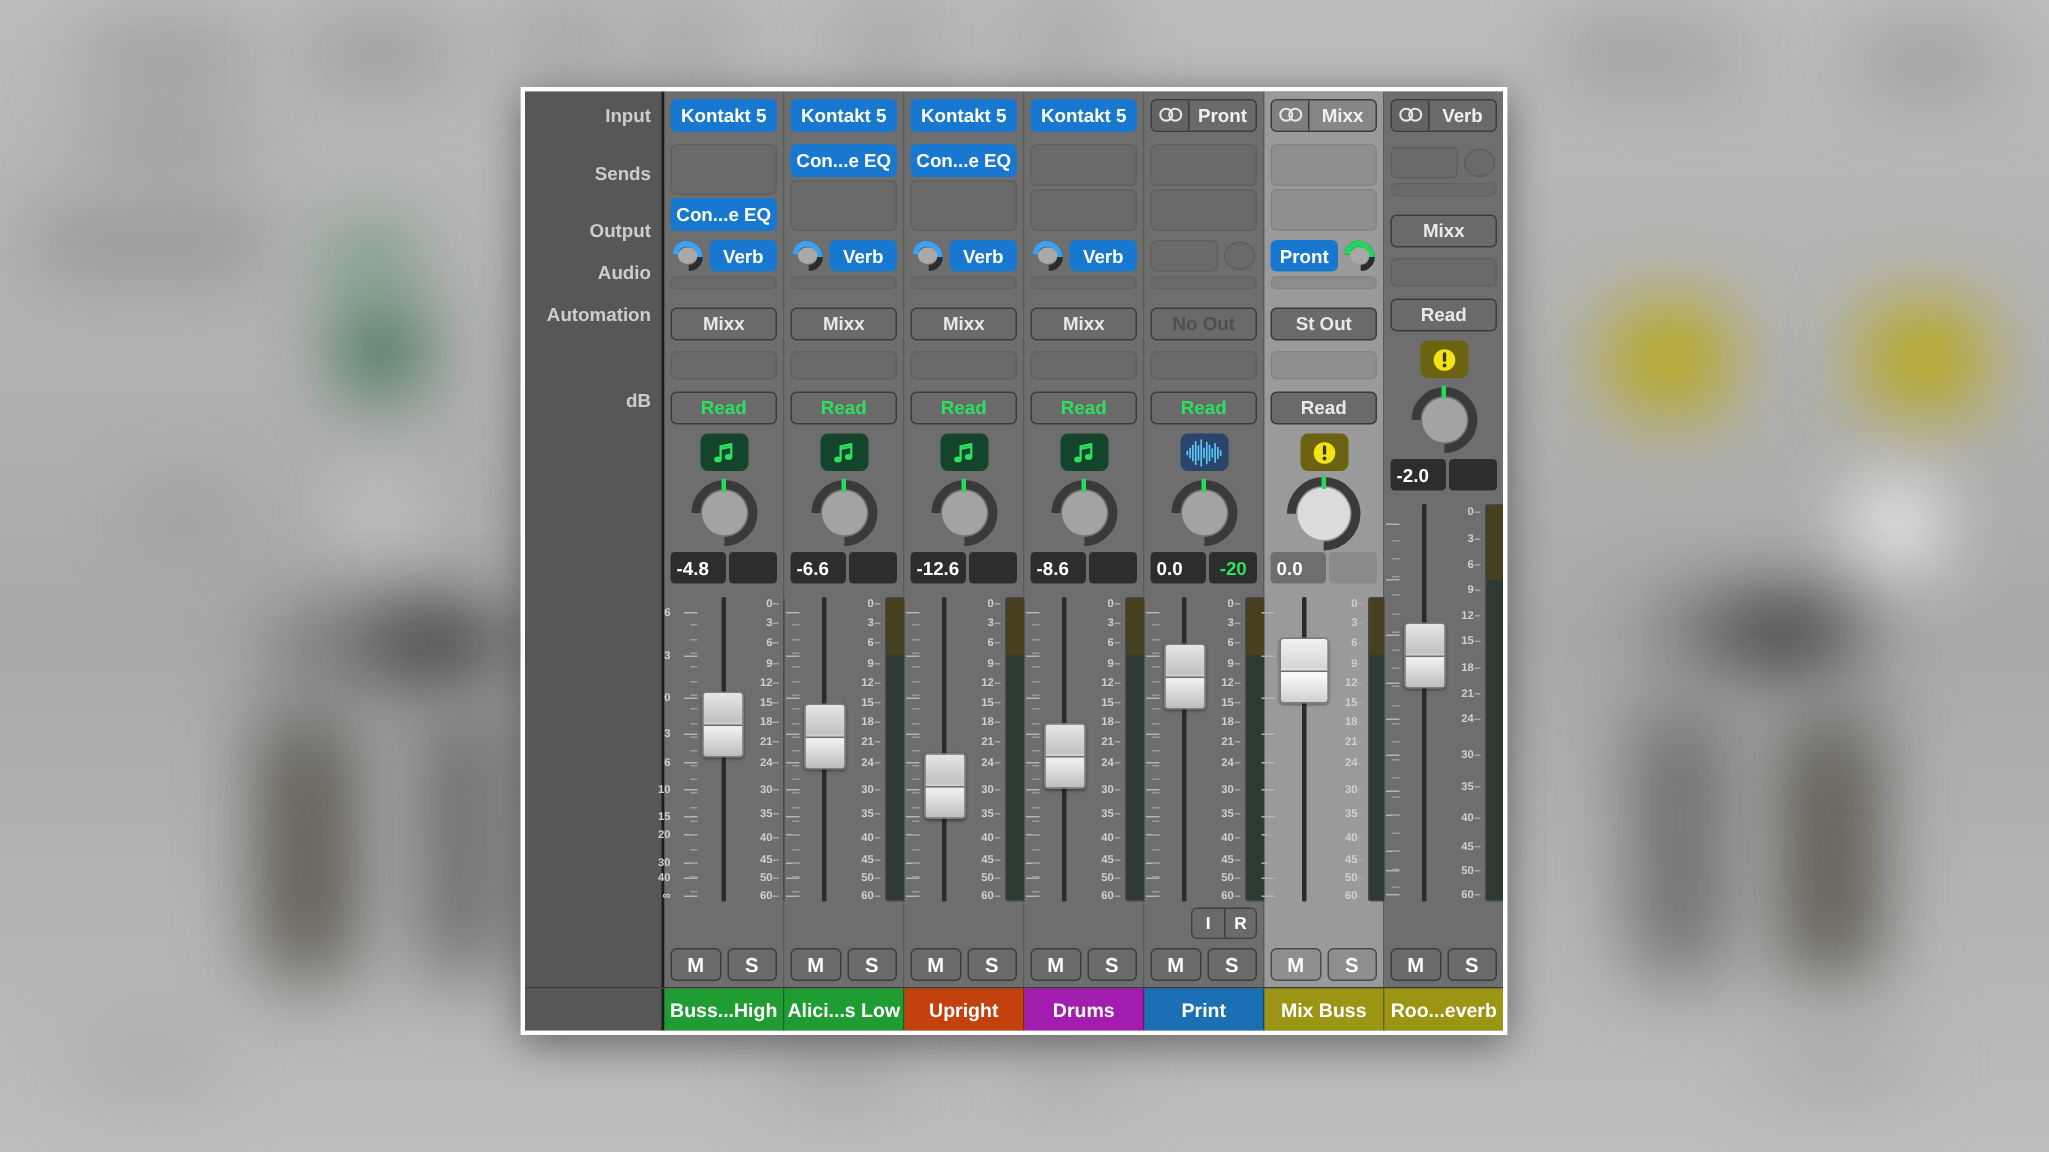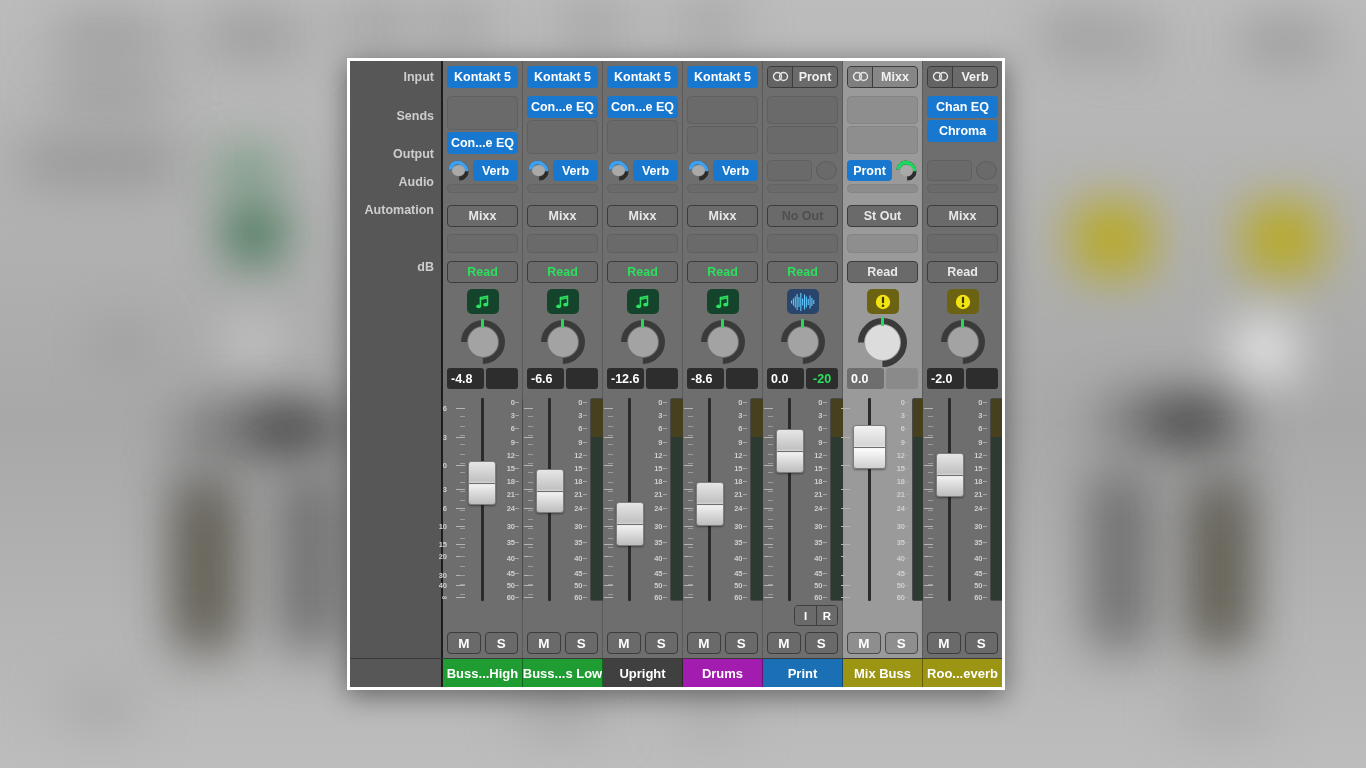--- a/index.html
+++ b/index.html
@@ -1159,24 +1159,20 @@
         <span class="io-icon">
                 <svg width="17" height="11" viewBox="0 0 17 11">
     <circle cx="5.5" cy="5.5" r="4" fill="none" stroke="#e6e6e6" stroke-width="1.4"></circle>
     <circle cx="11.5" cy="5.5" r="4" fill="none" stroke="#e6e6e6" stroke-width="1.4"></circle>
                 </svg>
               </span>
         <span class="io-name">Verb</span>
       </div>
           </div>
 
-    <div class="row-fx">
-            <div class="slot blue">Chan EQ</div>
-            <div class="slot blue">Chroma</div>
-          </div>
 
     <div class="row-sends">
             <div class="send-line">
               <span class="send-label hollow"></span>
               <span class="send-knob">
                 <span class="knob-hollow"></span>
               </span>
             </div>
             <div class="send-bar" style="width:100%"></div>
           </div>
@@ -1302,21 +1298,21 @@
       <span class="ms-btn">S</span>
     </div>
         </div>
       </div>
   </div>
 
   <div id="name-bar">
     <div id="name-gutter"></div>
     <div id="name-strips">
         <div class="name-cell" style="background: rgb(31, 156, 50);">Buss...High</div>
-        <div class="name-cell" style="background: rgb(31, 156, 50);">Buss...s Low</div>
-        <div class="name-cell" style="background: #404040; text-align: right;">Upright</div>
+        <div class="name-cell" style="background: rgb(31, 156, 50);">Alici...s Low</div>
+        <div class="name-cell" style="background: #c2410c; text-align: right;">Upright</div>
         <div class="name-cell" style="background: #a21caf;">Drums</div>
         <div class="name-cell" style="background: rgb(26, 111, 181);">Print</div>
         <div class="name-cell" style="background: rgb(156, 148, 19);">Mix Buss</div>
         <div class="name-cell" style="background: rgb(156, 148, 19);">Roo...everb</div>
       </div>
   </div>
 </div>
 
 </body></html>

